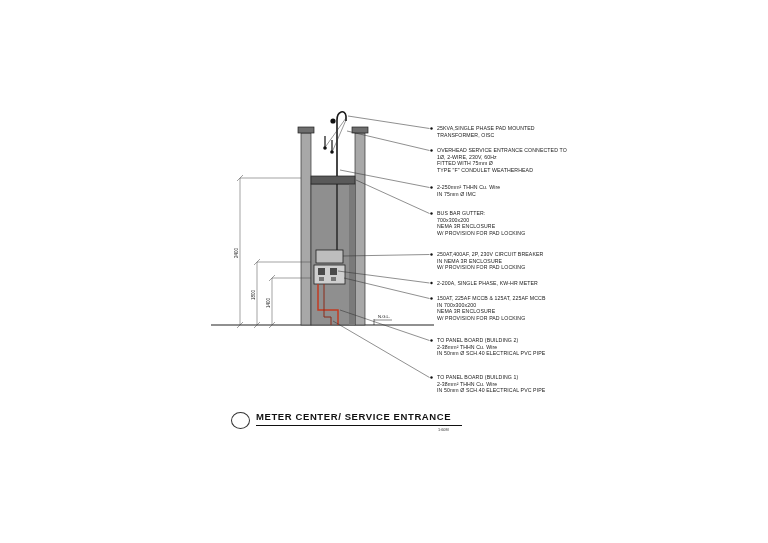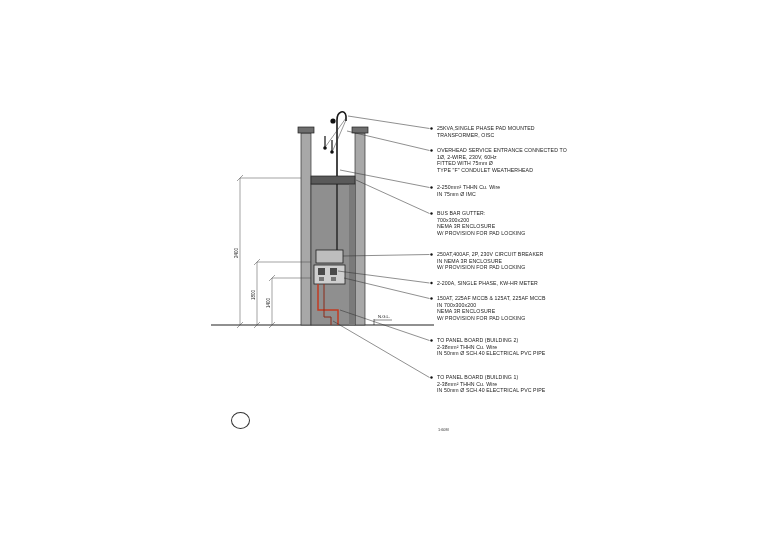--- a/index.html
+++ b/index.html
@@ -165,15 +165,16 @@
       <div>IN 50mm Ø SCH.40 ELECTRICAL PVC PIPE</div>
     </div>
     <div class="callout" style="left:437px; top:374px;">
       <div>TO PANEL BOARD (BUILDING 1)</div>
       <div>2-38mm² THHN Cu. Wire</div>
       <div>IN 50mm Ø SCH.40 ELECTRICAL PVC PIPE</div>
     </div>
   </div>
 
   <div class="title-circle"></div>
+  <div class="drawing-title">METER CENTER/ SERVICE ENTRANCE</div>
   <div class="scale-note">1:60M</div>
 
 </div>
 
 </body></html>

